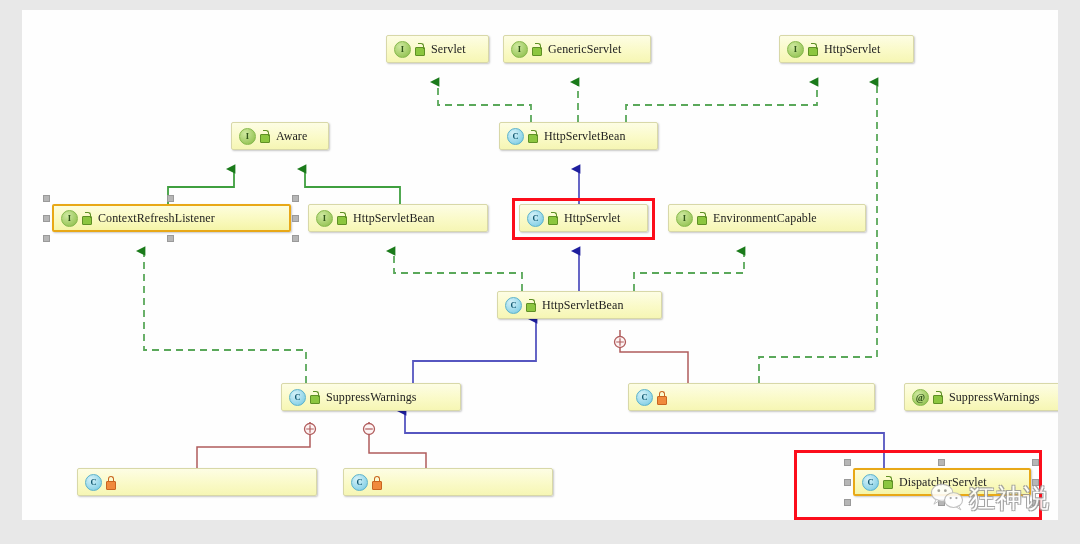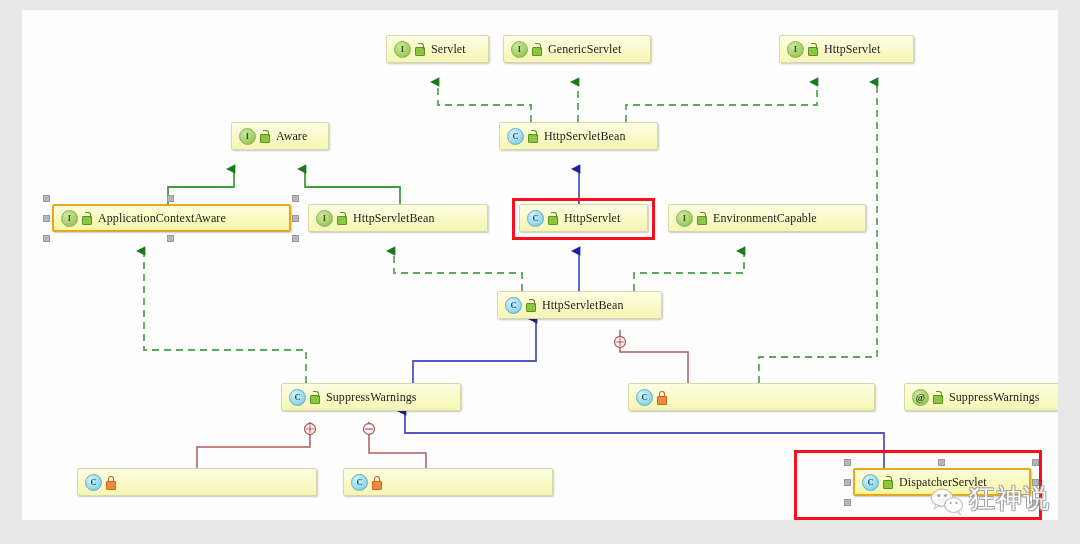--- a/index.html
+++ b/index.html
@@ -153,21 +153,21 @@
     pointer-events: none;
   }
 
   
   #watermark {
     position: absolute;
     right: 8px;
     bottom: 4px;
     z-index: 20;
     display: flex;
-    align-items: flex-end;
+    align-items: flex-start;
     gap: 4px;
     opacity: 0.88;
   }
   #wm-text {
     font-family: "Liberation Serif", serif;
     font-size: 26px;
     color: #ffffff;
     text-shadow:
       -1px -1px 0 #999, 1px -1px 0 #999,
       -1px 1px 0 #999, 1px 1px 0 #999;
@@ -288,21 +288,21 @@
 
     <div class="node" style="left:477px; top:112px; width:159px;">
       <span class="glyph cls">C</span>
       <span class="vis pub"></span>
       <span class="node-label">HttpServletBean</span>
     </div>
 
     <div class="node selected" style="left:30px; top:194px; width:239px;">
       <span class="glyph iface">I</span>
       <span class="vis pub"></span>
-      <span class="node-label">ApplicationContextAware</span>
+      <span class="node-label">ContextRefreshListener</span>
     </div>
     <div class="handles" style="left:30px; top:194px; width:239px; height:28px;">
       <div class="handle" style="left:-9px; top:-9px;"></div>
       <div class="handle" style="left:115px; top:-9px;"></div>
       <div class="handle" style="left:240px; top:-9px;"></div>
       <div class="handle" style="left:-9px; top:11px;"></div>
       <div class="handle" style="left:240px; top:11px;"></div>
       <div class="handle" style="left:-9px; top:31px;"></div>
       <div class="handle" style="left:115px; top:31px;"></div>
       <div class="handle" style="left:240px; top:31px;"></div>

